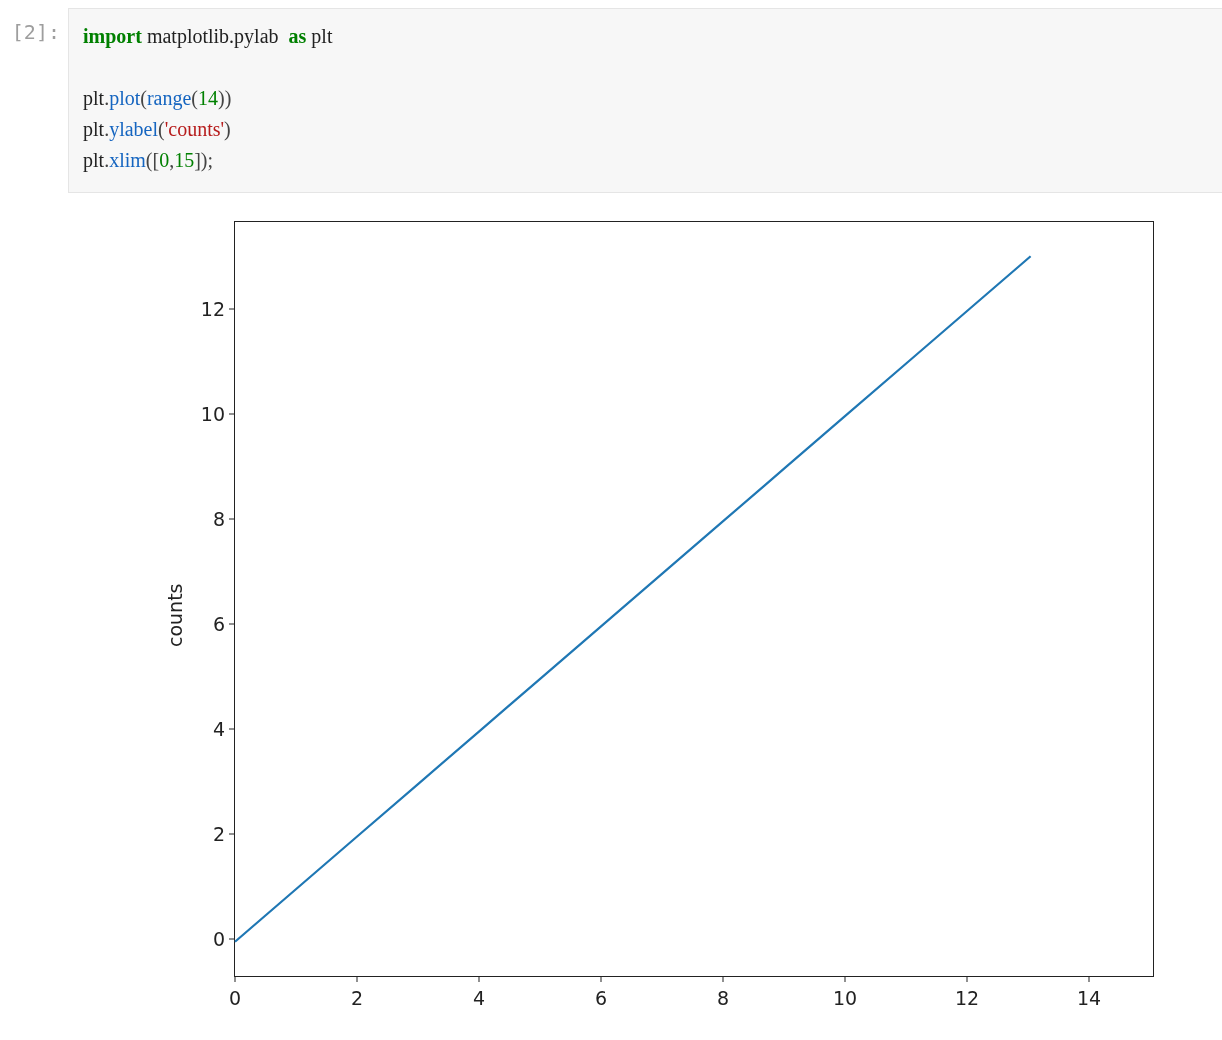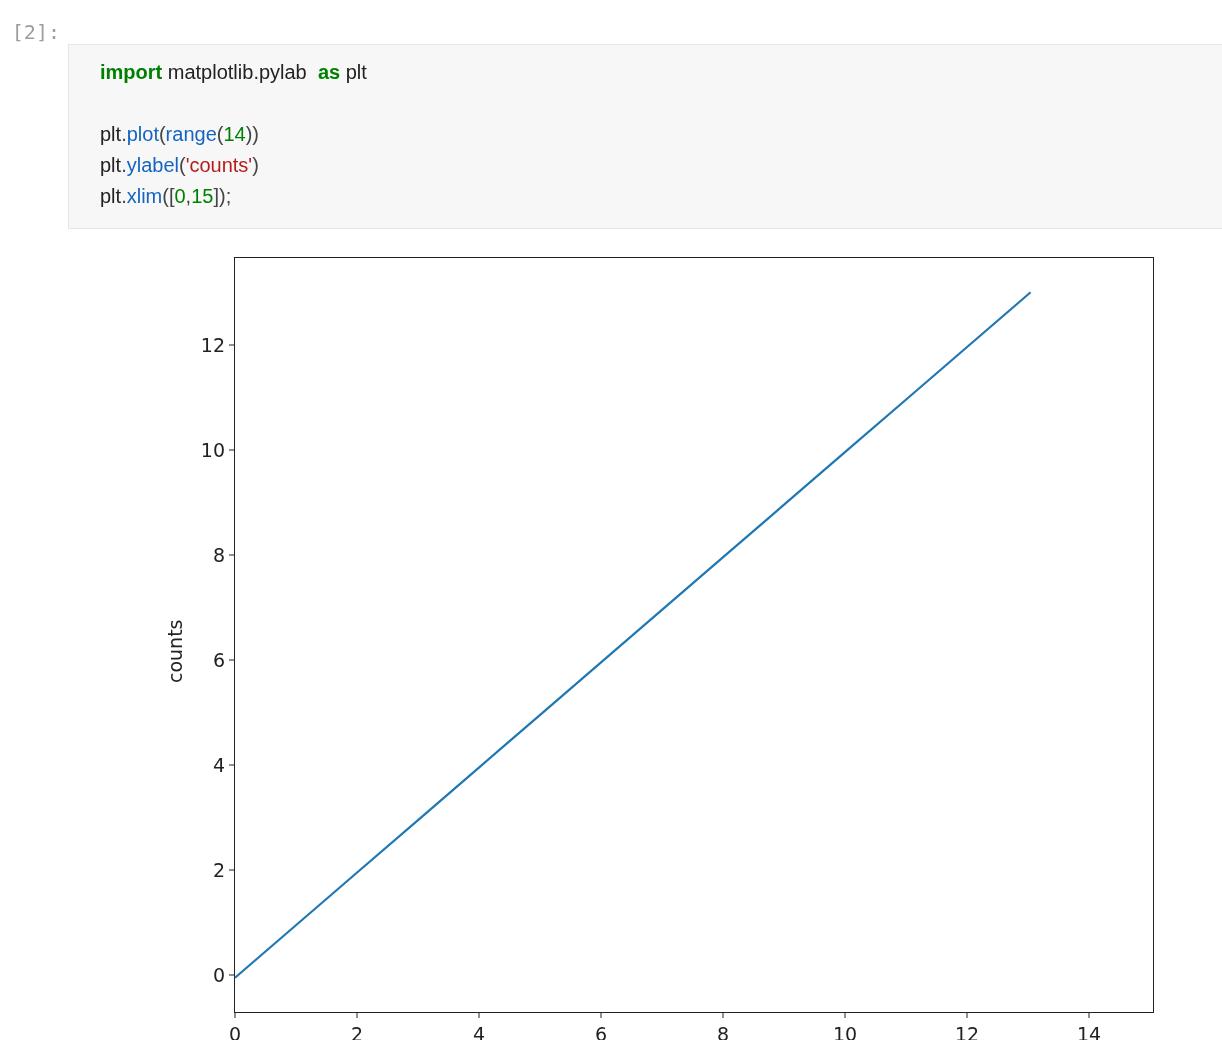--- a/index.html
+++ b/index.html
@@ -22,28 +22,27 @@
     padding: 12px 8px 0 4px;
     color: #9e9e9e;
     font-family: "DejaVu Sans Mono", Menlo, Consolas, monospace;
     font-size: 20px;
     user-select: none;
   }
   .code-input {
     flex: 1 1 auto;
     background: #f7f7f7;
     border: 1px solid #e5e5e5;
-    padding: 12px 14px 16px 31px;
+    padding: 12px 14px 16px 14px;
     line-height: 1.55;
     white-space: pre;
-    font-family: Liberation Sans, sans-serif;
+    font-family: Liberation Serif, serif;
     font-size: 20px;
     overflow: hidden;
     border-right: none;
-    margin-top: 36px;
   }
   .kw   { color: #008000; font-weight: bold; }
   .nm   { color: #222222; }
   .fn   { color: #1565c0; }
   .punc { color: #444444; }
   .num  { color: #008000; }
   .str  { color: #b71c1c; }
 
   .output-area {
     display: flex;

